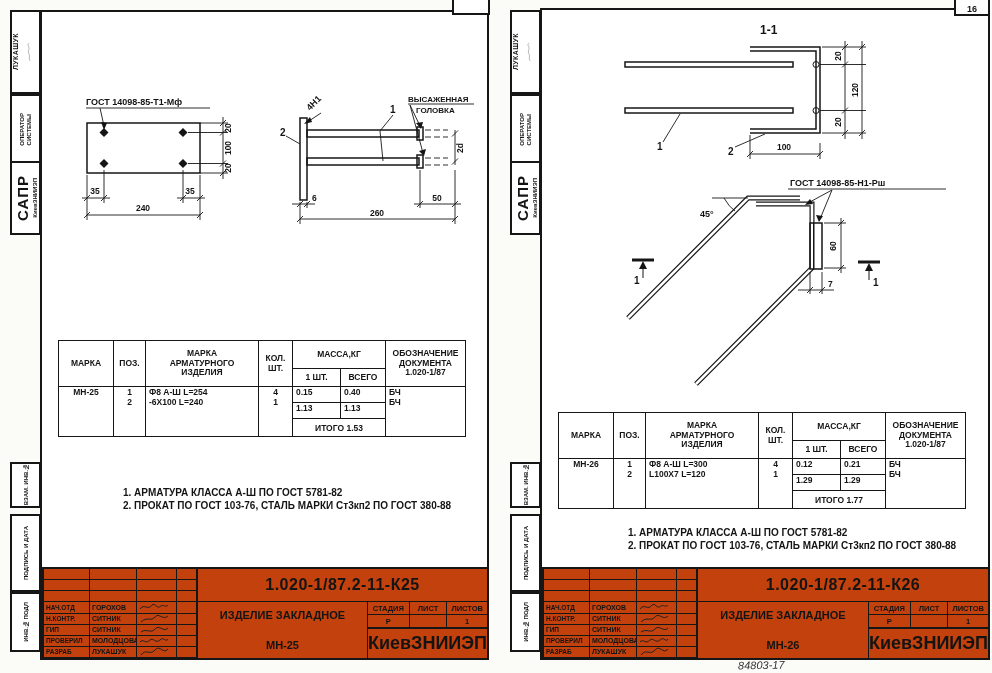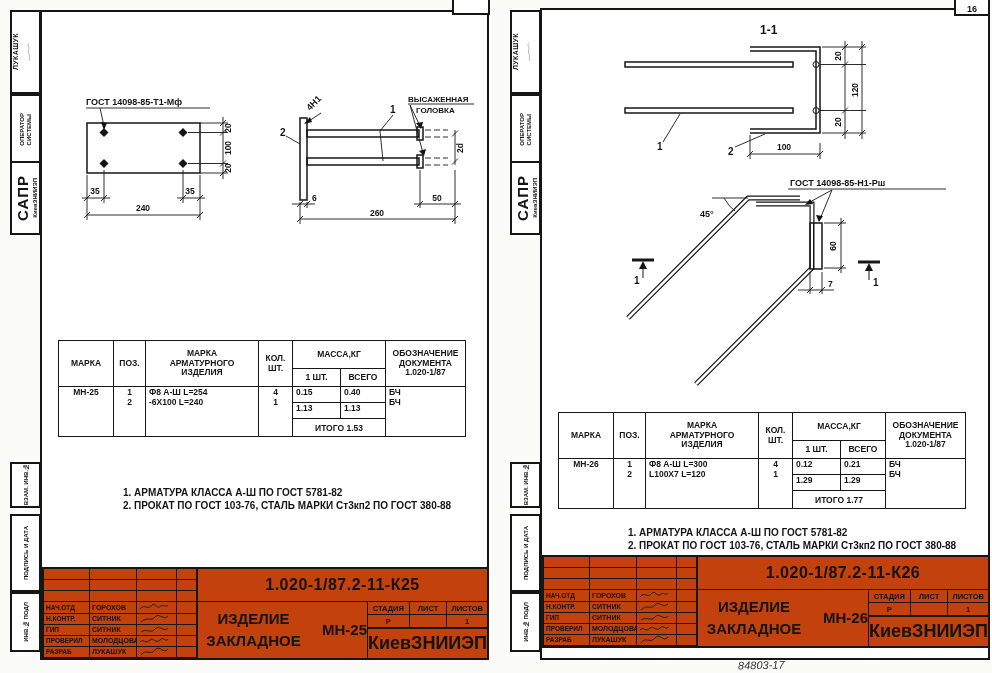--- a/index.html
+++ b/index.html
@@ -21,21 +21,21 @@
   .barA{stroke:#161616;stroke-width:5;fill:none;}
   .barB{stroke:#fff;stroke-width:2.6;fill:none;}
   .spec{position:absolute;border-collapse:collapse;background:#fff;}
   .spec td{border:1.4px solid #161616;font-size:8.5px;font-weight:bold;padding:0 3px;vertical-align:top;}
   .spec td.c{text-align:center;vertical-align:middle;}
   .spec .hd{text-align:center;vertical-align:middle;line-height:1.15;}
   .notes{position:absolute;font-size:10px;font-weight:bold;line-height:13px;white-space:nowrap;}
   .tb{position:absolute;border:2px solid #161616;background:#c2410c;}
   .tb .abs{position:absolute;box-sizing:border-box;}
   .tb-doc{border-bottom:1.5px solid #161616;border-left:1.5px solid #161616;display:flex;align-items:center;justify-content:center;font-size:16px;font-weight:bold;letter-spacing:.5px;}
-  .tb-title{border-left:1.5px solid #161616;display:flex;flex-direction:row;align-items:center;justify-content:center;font-size:15px;font-weight:bold;line-height:1.5;text-align:center;gap:13px;}
+  .tb-title{border-left:1.5px solid #161616;display:flex;flex-direction:column;align-items:center;justify-content:center;font-size:11px;font-weight:bold;line-height:1.5;text-align:center;gap:13px;}
   .tb-right{border-left:1.5px solid #161616;}
   .tb-org{border-top:1.5px solid #161616;display:flex;align-items:center;justify-content:center;font-size:18px;font-weight:bold;}
   .slrow{display:flex;}
   .slrow>div{box-sizing:border-box;border-right:1px solid #161616;border-bottom:1px solid #161616;height:13px;display:flex;align-items:center;justify-content:center;font-size:7.5px;font-weight:bold;}
   .pgrid{display:grid;grid-template-columns:46px 47px 40px 20px;grid-template-rows:repeat(8,1fr);height:100%;width:153px;}
   .pgrid>div{box-sizing:border-box;border-right:1px solid #161616;border-bottom:1px solid #161616;display:flex;align-items:center;padding-left:2px;font-weight:bold;overflow:hidden;}
   .pgrid .role{font-size:6.5px;}
   .pgrid .nm{font-size:7px;}
   .hand{position:absolute;font-style:italic;font-weight:normal;font-size:11px;color:#333;transform:rotate(-1deg);}
 </style>
@@ -479,21 +479,21 @@
     <td colspan="2" class="c"><span>ИТОГО</span>&nbsp;<span>1.77</span></td>
   </tr>
 </tbody>
   </table>
 
 <div class="notes" style="left:628px;top:526px;">
   <div>1. АРМАТУРА КЛАССА А-Ш ПО ГОСТ 5781-82</div>
   <div>2. ПРОКАТ ПО ГОСТ 103-76, СТАЛЬ МАРКИ Ст3кп2 ПО ГОСТ 380-88</div>
 </div>
 
-<div class="tb" style="left:542px;top:555px;width:444px;height:89px;">
+<div class="tb" style="left:542px;top:567px;width:444px;height:89px;">
   <div class="abs" style="left:0;top:0;height:89px;">
     <div class="pgrid">
       <div></div>
         <div></div>
         <div></div>
         <div></div>
       <div></div>
         <div></div>
         <div></div>
         <div></div>

